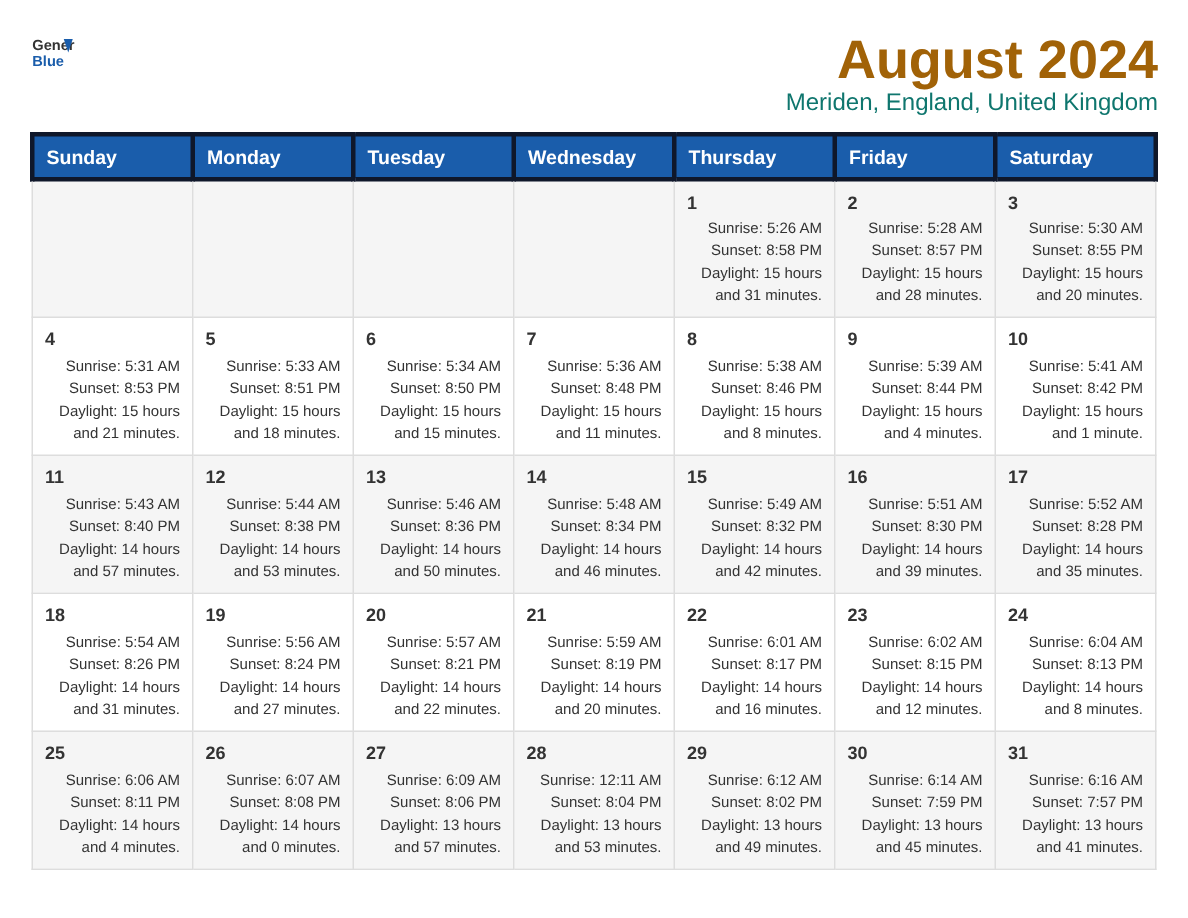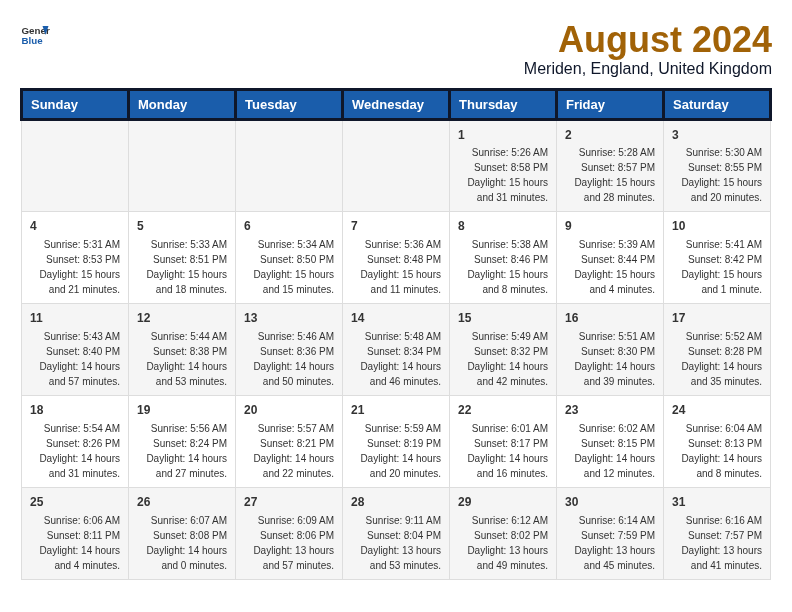--- a/index.html
+++ b/index.html
@@ -29,21 +29,21 @@
       text-align: right;
     }
     .main-title {
       font-size: 36px;
       font-weight: bold;
       color: #a16207;
       line-height: 1.1;
     }
     .subtitle {
       font-size: 16px;
-      color: #0f172a;
+      color: #0f766e;
     }
     .calendar {
       width: 100%;
       border-collapse: collapse;
       border: 1px solid #ccc;
     }
     .calendar th {
       background-color: #1a5dab;
       color: #fff;
       text-align: left;
@@ -334,21 +334,21 @@
           <span class="day-number">27</span>
           <div class="day-info">
             <div>Sunrise: 6:09 AM</div>
             <div>Sunset: 8:06 PM</div>
             <div>Daylight: 13 hours and 57 minutes.</div>
           </div>
         </td>
         <td>
           <span class="day-number">28</span>
           <div class="day-info">
-            <div>Sunrise: 9:11 AM</div>
+            <div>Sunrise: 12:11 AM</div>
             <div>Sunset: 8:04 PM</div>
             <div>Daylight: 13 hours and 53 minutes.</div>
           </div>
         </td>
         <td>
           <span class="day-number">29</span>
           <div class="day-info">
             <div>Sunrise: 6:12 AM</div>
             <div>Sunset: 8:02 PM</div>
             <div>Daylight: 13 hours and 49 minutes.</div>

